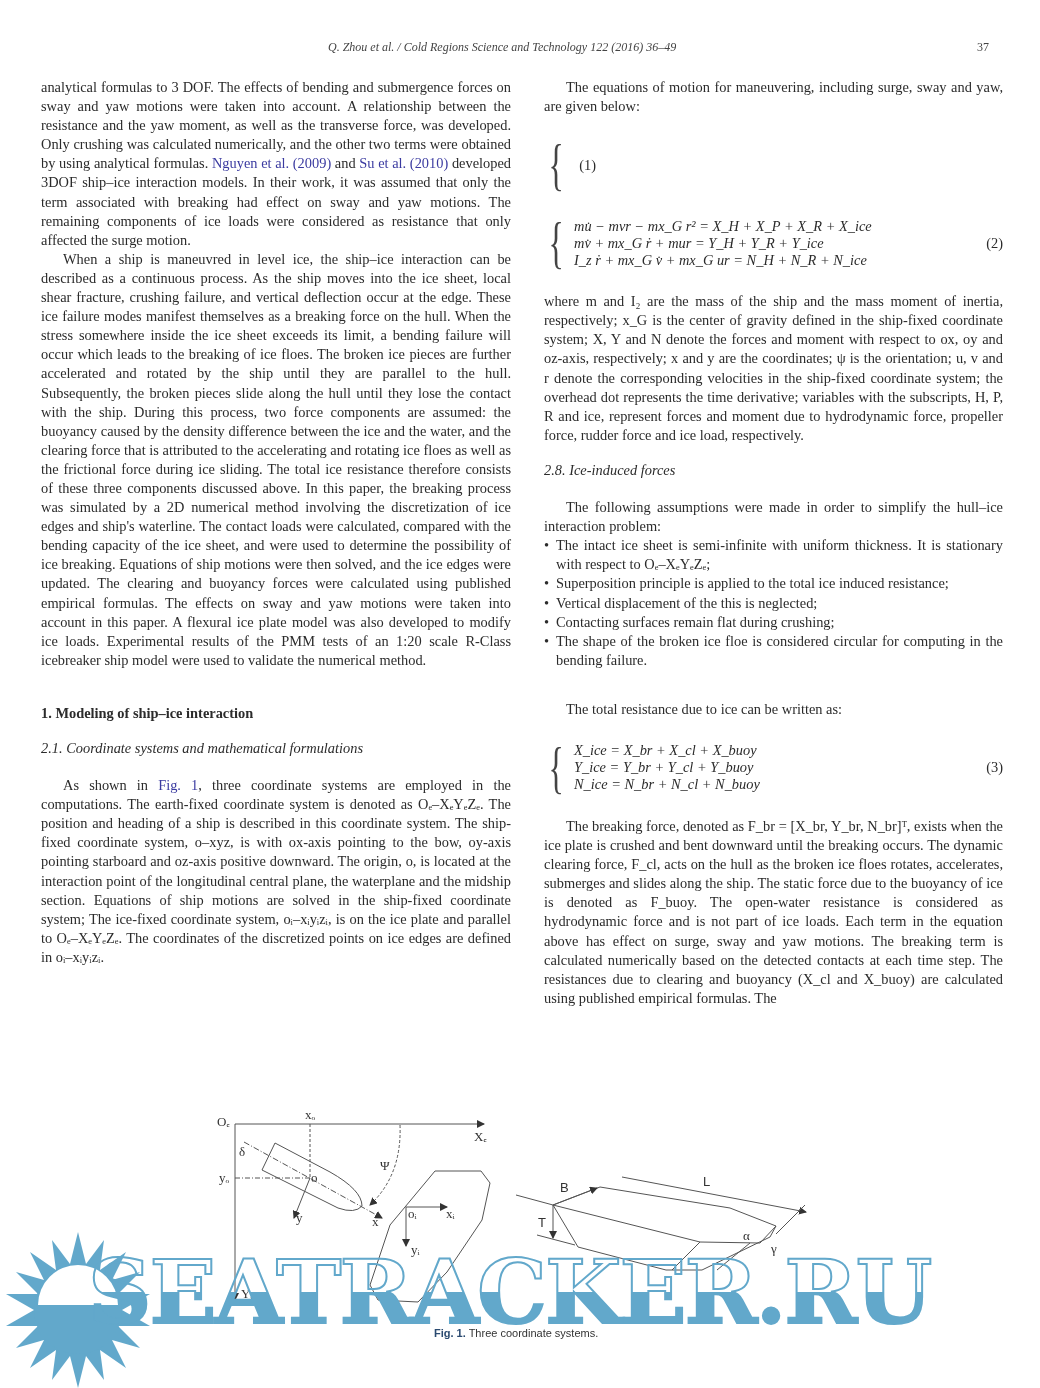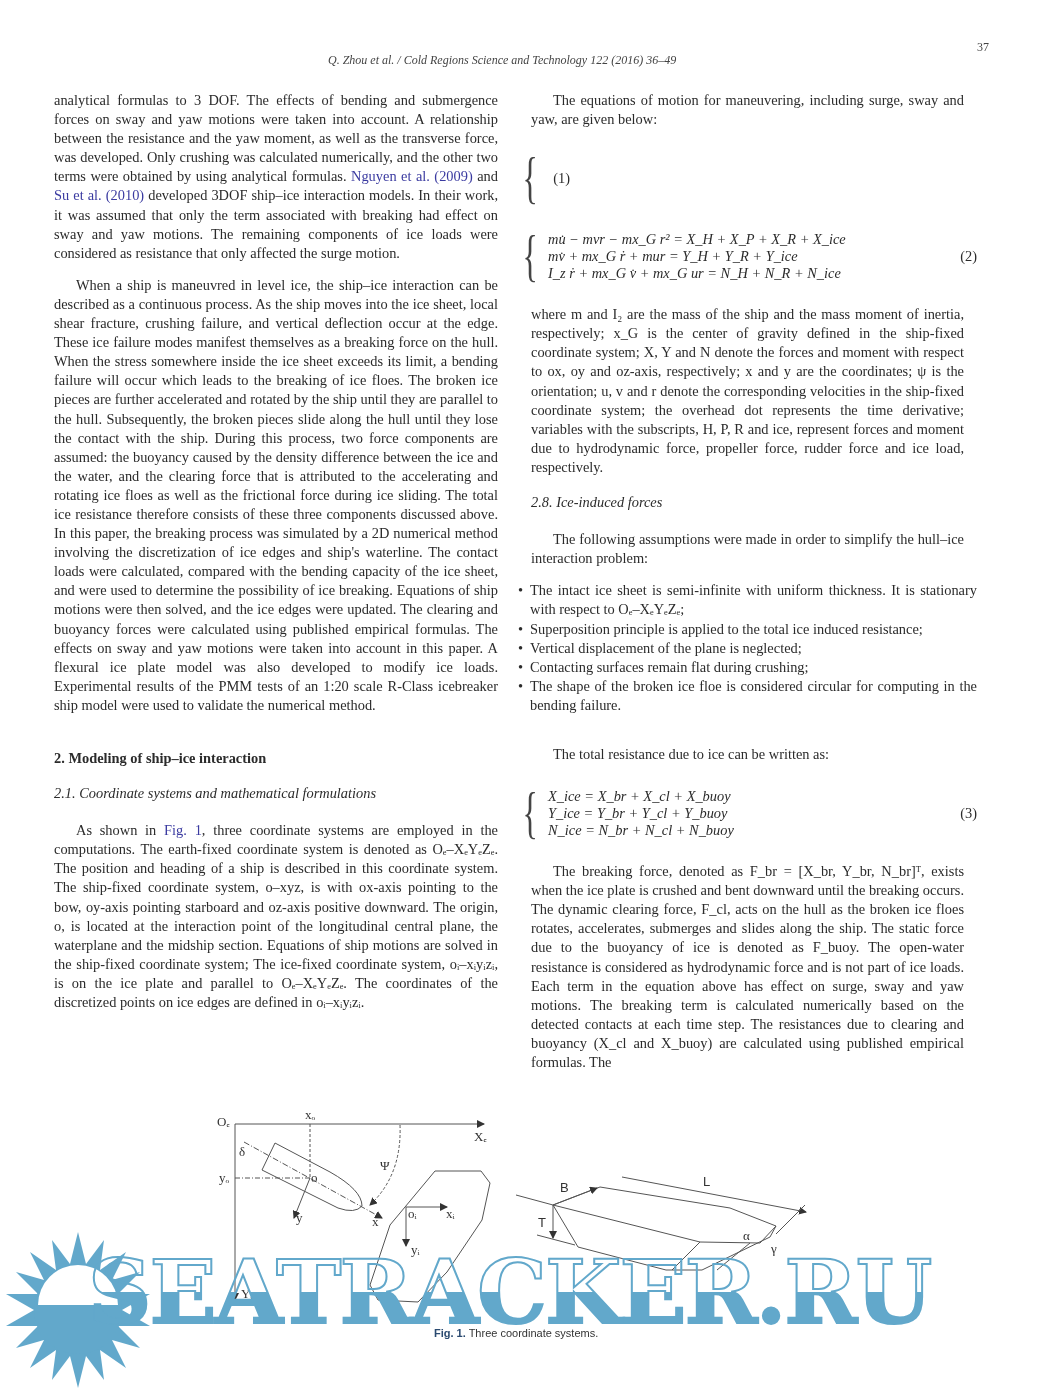--- a/index.html
+++ b/index.html
@@ -1,24 +1,24 @@
 <!DOCTYPE html>
 <html><head>
 <meta charset="utf-8">
 <style>
   * { box-sizing: border-box; margin: 0; padding: 0; }
   html, body { width: 1040px; height: 1388px; background: #fff; overflow: hidden; }
   body { position: relative; font-family: "Liberation Serif", "DejaVu Serif", serif; color: #2b2b2b; }
   .running-head { position: absolute; top: 40px; left: 0; width: 1040px; height: 20px; font-size: 12px; font-style: italic; color: #444; }
-  .running-head .journal { position: absolute; left: 328px; top: 13px; }
+  .running-head .journal { position: absolute; left: 328px; top: 0; }
   .running-head .pageno { position: absolute; left: 977px; top: 0; font-style: normal; }
   .col { position: absolute; top: 78px; width: 470px; font-size: 14.4px; line-height: 19.1px; text-align: justify; }
   .col.left { left: 41px; }
-  .col.right { left: 518px; width: 459px; }
-  p { margin: 13px; }
+  .col.right { left: 544px; width: 459px; }
+  p { margin: 0; }
   p.indent { text-indent: 22px; }
   .link { color: #3a3aa0; }
   .sec-h { font-weight: bold; font-size: 14.4px; margin-top: 34px; }
   .subsec-h { font-style: italic; margin-top: 16px; margin-bottom: 18px; }
   .eq { position: relative; display: flex; align-items: center; margin: 20px 0; font-style: italic; }
   .eq .brace { font-size: 58px; line-height: 58px; font-style: normal; font-weight: 100; color: #444; transform: scaleX(0.55); width: 20px; margin-right: 10px; }
   .eq .lines { flex: 1; line-height: 17px; }
   .eq .num { font-style: normal; width: 22px; text-align: right; }
   ul.assume { list-style: none; }
   ul.assume li { position: relative; padding-left: 12px; }
@@ -34,21 +34,21 @@
 <body>
 
 <div class="running-head">
   <span class="journal">Q. Zhou et al. / Cold Regions Science and Technology 122 (2016) 36–49</span>
   <span class="pageno">37</span>
 </div>
 
 <div class="col left">
   <p><span>analytical formulas to 3 DOF. The effects of bending and submergence forces on sway and yaw motions were taken into account. A relationship between the resistance and the yaw moment, as well as the transverse force, was developed. Only crushing was calculated numerically, and the other two terms were obtained by using analytical formulas. </span><a class="link">Nguyen et al. (2009)</a><span> and </span><a class="link">Su et al. (2010)</a><span> developed 3DOF ship–ice interaction models. In their work, it was assumed that only the term associated with breaking had effect on sway and yaw motions. The remaining components of ice loads were considered as resistance that only affected the surge motion.</span></p>
   <p class="indent">When a ship is maneuvred in level ice, the ship–ice interaction can be described as a continuous process. As the ship moves into the ice sheet, local shear fracture, crushing failure, and vertical deflection occur at the edge. These ice failure modes manifest themselves as a breaking force on the hull. When the stress somewhere inside the ice sheet exceeds its limit, a bending failure will occur which leads to the breaking of ice floes. The broken ice pieces are further accelerated and rotated by the ship until they are parallel to the hull. Subsequently, the broken pieces slide along the hull until they lose the contact with the ship. During this process, two force components are assumed: the buoyancy caused by the density difference between the ice and the water, and the clearing force that is attributed to the accelerating and rotating ice floes as well as the frictional force during ice sliding. The total ice resistance therefore consists of these three components discussed above. In this paper, the breaking process was simulated by a 2D numerical method involving the discretization of ice edges and ship's waterline. The contact loads were calculated, compared with the bending capacity of the ice sheet, and were used to determine the possibility of ice breaking. Equations of ship motions were then solved, and the ice edges were updated. The clearing and buoyancy forces were calculated using published empirical formulas. The effects on sway and yaw motions were taken into account in this paper. A flexural ice plate model was also developed to modify ice loads. Experimental results of the PMM tests of an 1:20 scale R-Class icebreaker ship model were used to validate the numerical method.</p>
-  <p class="sec-h">2. Modeling of ship–ice interaction</p>
+  <p class="sec-h">1. Modeling of ship–ice interaction</p>
   <p class="subsec-h">2.1. Coordinate systems and mathematical formulations</p>
   <p class="indent"><span>As shown in </span><a class="link">Fig. 1</a><span>, three coordinate systems are employed in the computations. The earth-fixed coordinate system is denoted as Oₑ–XₑYₑZₑ. The position and heading of a ship is described in this coordinate system. The ship-fixed coordinate system, o–xyz, is with ox-axis pointing to the bow, oy-axis pointing starboard and oz-axis positive downward. The origin, o, is located at the interaction point of the longitudinal central plane, the waterplane and the midship section. Equations of ship motions are solved in the ship-fixed coordinate system; The ice-fixed coordinate system, oᵢ–xᵢyᵢzᵢ, is on the ice plate and parallel to Oₑ–XₑYₑZₑ. The coordinates of the discretized points on ice edges are defined in oᵢ–xᵢyᵢzᵢ.</span></p>
 </div>
 
 <div class="col right">
   <p class="indent">The equations of motion for maneuvering, including surge, sway and yaw, are given below:</p>
   <div class="eq">
     <span class="brace">{</span>
     <span class="num">(1)</span>
   </div>
@@ -60,21 +60,21 @@
       <div>I_z ṙ + mx_G v̇ + mx_G ur = N_H + N_R + N_ice</div>
     </div>
     <span class="num">(2)</span>
   </div>
   <p>where m and I₂ are the mass of the ship and the mass moment of inertia, respectively; x_G is the center of gravity defined in the ship-fixed coordinate system; X, Y and N denote the forces and moment with respect to ox, oy and oz-axis, respectively; x and y are the coordinates; ψ is the orientation; u, v and r denote the corresponding velocities in the ship-fixed coordinate system; the overhead dot represents the time derivative; variables with the subscripts, H, P, R and ice, represent forces and moment due to hydrodynamic force, propeller force, rudder force and ice load, respectively.</p>
   <p class="subsec-h">2.8. Ice-induced forces</p>
   <p class="indent">The following assumptions were made in order to simplify the hull–ice interaction problem:</p>
   <ul class="assume">
     <li>The intact ice sheet is semi-infinite with uniform thickness. It is stationary with respect to Oₑ–XₑYₑZₑ;</li>
     <li>Superposition principle is applied to the total ice induced resistance;</li>
-    <li>Vertical displacement of the plane is neglected;</li>
+    <li>Vertical displacement of the this is neglected;</li>
     <li>Contacting surfaces remain flat during crushing;</li>
     <li>The shape of the broken ice floe is considered circular for computing in the bending failure.</li>
   </ul>
   <p class="indent" style="margin-top:30px">The total resistance due to ice can be written as:</p>
   <div class="eq">
     <span class="brace">{</span>
     <div class="lines">
       <div>X_ice = X_br + X_cl + X_buoy</div>
       <div>Y_ice = Y_br + Y_cl + Y_buoy</div>
       <div>N_ice = N_br + N_cl + N_buoy</div>

